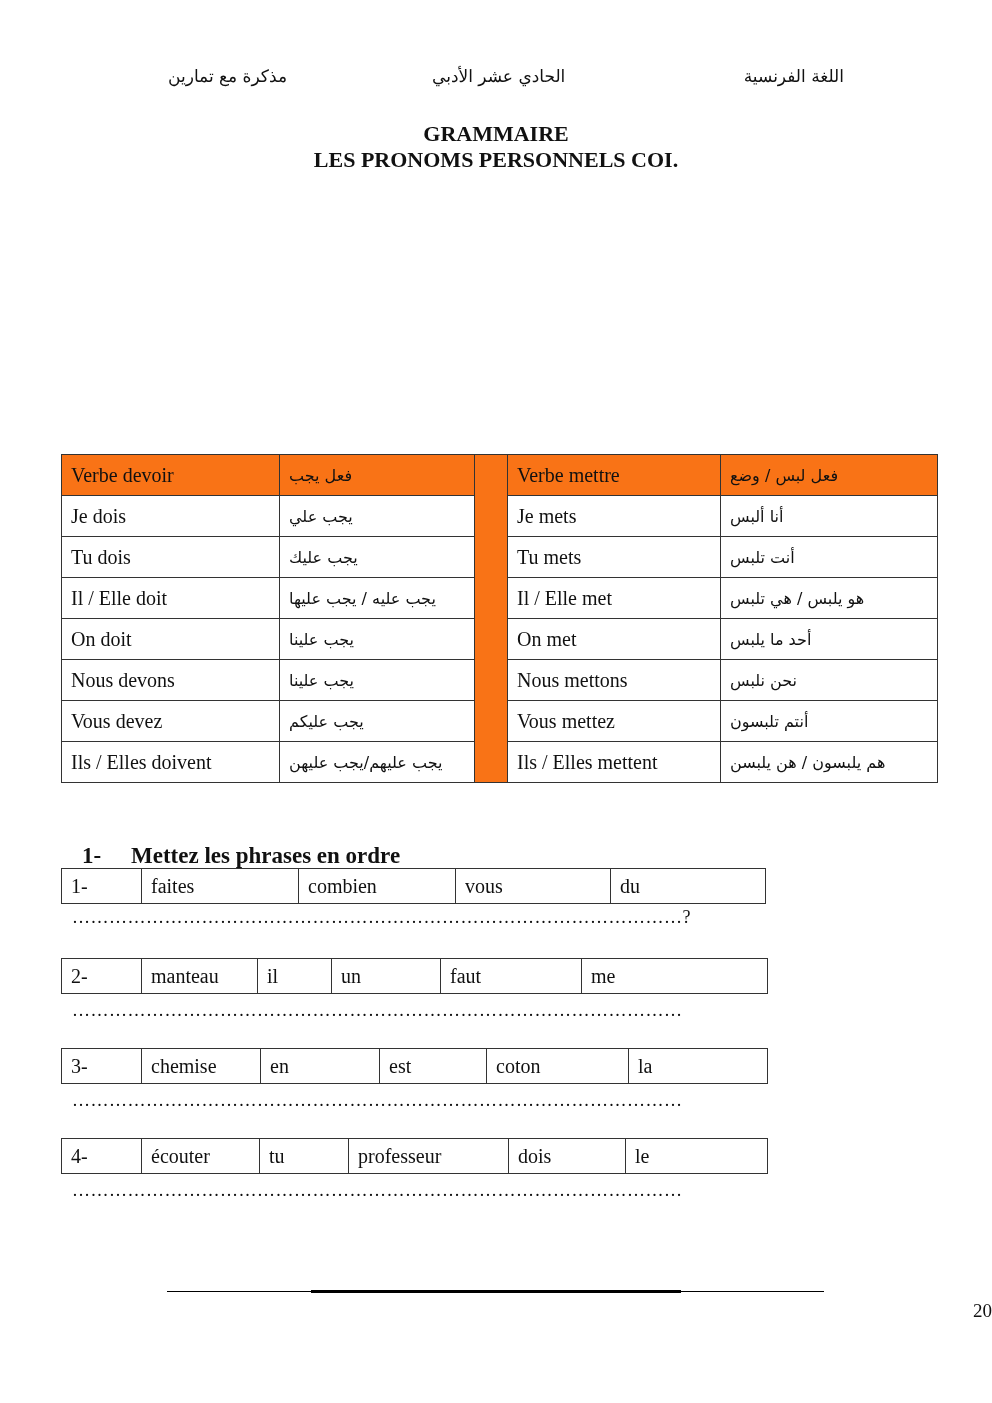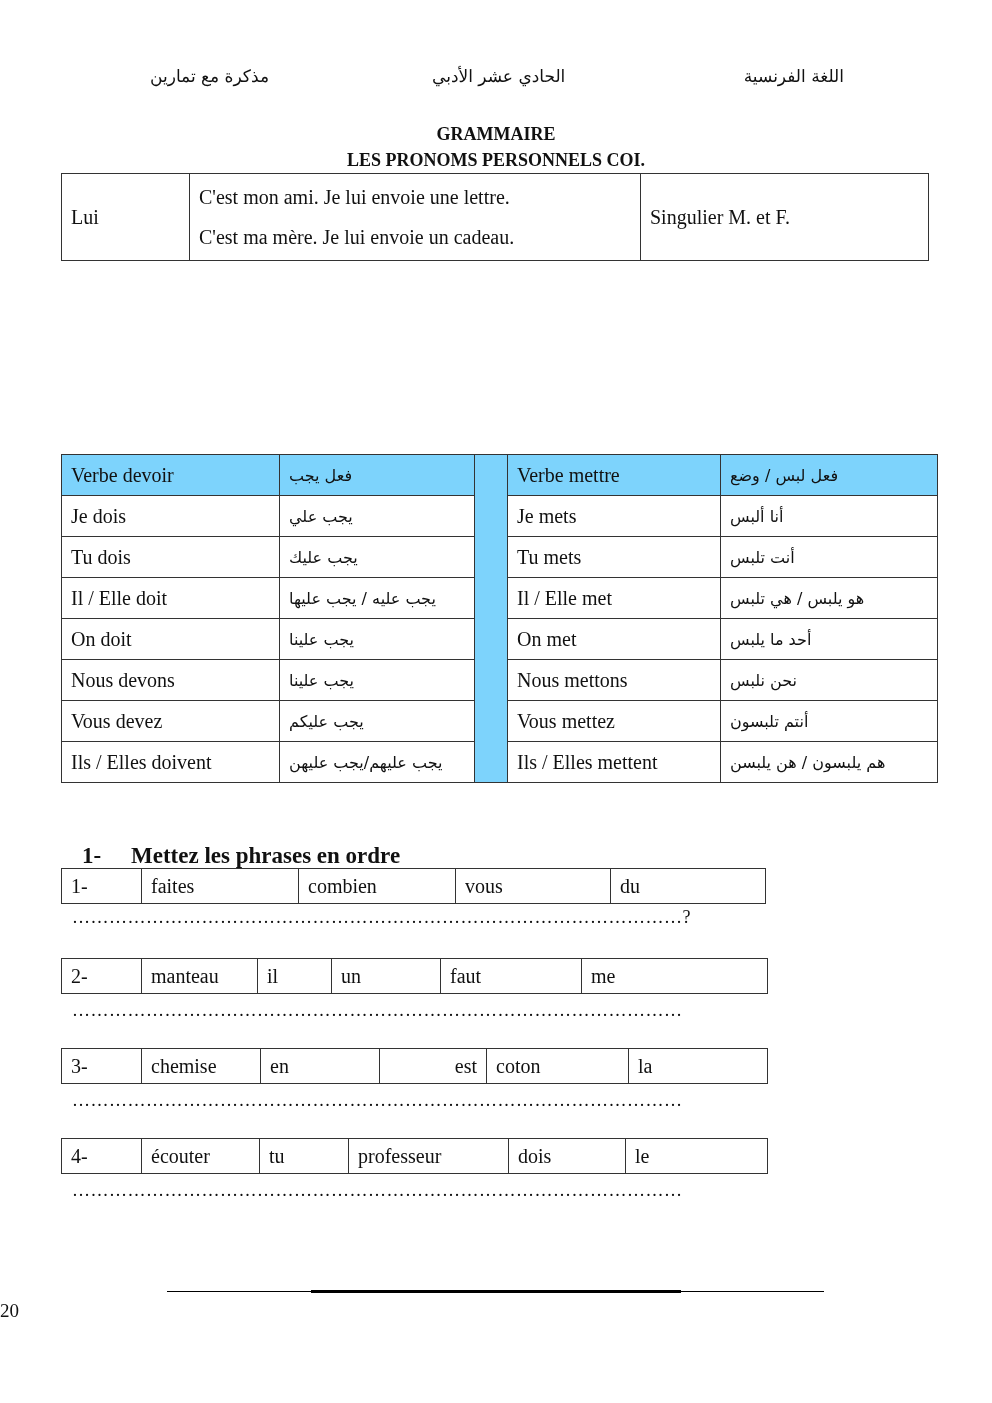--- a/index.html
+++ b/index.html
@@ -1,62 +1,54 @@
 <!DOCTYPE html>
 <html><head>
 <meta charset="utf-8">
 <style>
   html, body { margin:0; padding:0; background:#ffffff; }
   body { width:992px; height:1403px; position:relative; overflow:hidden;
          font-family:"Liberation Serif", serif; color:#111; }
   .abs { position:absolute; }
   .hdr { top:66px; font-size:17px; direction:rtl; font-family:"DejaVu Serif", serif; }
-  .title { left:0; width:992px; text-align:center; font-weight:bold; font-size:18px; line-height:26px; }
+  .title { left:0; width:992px; text-align:center; font-weight:bold; font-size:22px; line-height:26px; }
   table { border-collapse:collapse; }
   td { border:1px solid #333; vertical-align:middle; padding:0 9px; font-size:20px; }
   
   #pron { left:61px; top:173px; width:868px; }
   #pron td { height:86px; }
   #pron .ex div { line-height:40px; }
   
   #verbs { left:61px; top:454px; width:877px; }
   #verbs td { height:40px; font-size:20px; }
-  #verbs tr.head td { background:#7dd3fc; }
+  #verbs tr.head td { background:#f97316; }
   #verbs td.gap { background:#d9d9d9; padding:0; width:32px; }
   #verbs td.ar { direction:rtl; text-align:left; font-family:"DejaVu Sans", sans-serif; font-size:16px; }
   #verbs tr.head td.ar { text-align:left; }
   .ex-title { left:82px; top:843px; font-weight:bold; font-size:23px; }
   .ex-title span.num { display:inline-block; width:49px; }
   .ord { left:61px; }
   .ord td { height:34px; font-size:20px; padding:0 9px; }
   .dots { left:72px; font-size:18px; letter-spacing:0.5px; color:#111; white-space:nowrap; }
   .foot-line { top:1291px; height:1px; background:#000; }
   .foot-thick { top:1290px; height:3px; background:#000; }
-  .page-num { left:0; width:992px; text-align:left; top:1300px; font-size:19px; }
+  .page-num { left:0; width:992px; text-align:right; top:1300px; font-size:19px; }
 </style>
 </head>
 <body>
 
 <div class="abs hdr" style="right:148px;">اللغة الفرنسية</div>
 <div class="abs hdr" style="left:432px;">الحادي عشر الأدبي</div>
-<div class="abs hdr" style="left:150px;">مذكرة مع تمارين</div>
+<div class="abs hdr" style="left:168px;">مذكرة مع تمارين</div>
 
 <div class="abs title" style="top:121px;">GRAMMAIRE</div>
 <div class="abs title" style="top:147px;">LES PRONOMS PERSONNELS COI.</div>
 
 <table class="abs" id="pron">
   <tbody>
-      <tr>
-    <td style="width:109px;">Lui</td>
-    <td class="ex" style="width:432px;">
-      <div>C'est mon ami. Je lui envoie une lettre.</div>
-      <div>C'est ma mère. Je lui envoie un cadeau.</div>
-    </td>
-    <td>Singulier M. et F.</td>
-  </tr>
 </tbody>
   </table>
 
 <table class="abs" id="verbs">
   <tbody>
       <tr class="head">
     <td style="width:199px;">Verbe devoir</td>
     <td class="ar" style="width:176px;">فعل يجب</td>
     <td class="gap" rowspan="8"></td>
     <td style="width:194px;">Verbe mettre</td>
@@ -137,21 +129,21 @@
 </tbody>
   </table>
 <div class="abs dots" style="top:1000px;">………………………………………………………………………………………</div>
 
 <table class="abs ord" style="top:1048px; width:707px;">
   <tbody>
       <tr>
     <td style="width:61px;">3-</td>
     <td style="width:100px;">chemise</td>
     <td style="width:100px;">en</td>
-    <td style="width:88px;text-align:right;">est</td>
+    <td style="width:88px;">est</td>
     <td style="width:123px;">coton</td>
     <td>la</td>
   </tr>
 </tbody>
   </table>
 <div class="abs dots" style="top:1090px;">………………………………………………………………………………………</div>
 
 <table class="abs ord" style="top:1138px; width:707px;">
   <tbody>
       <tr>

